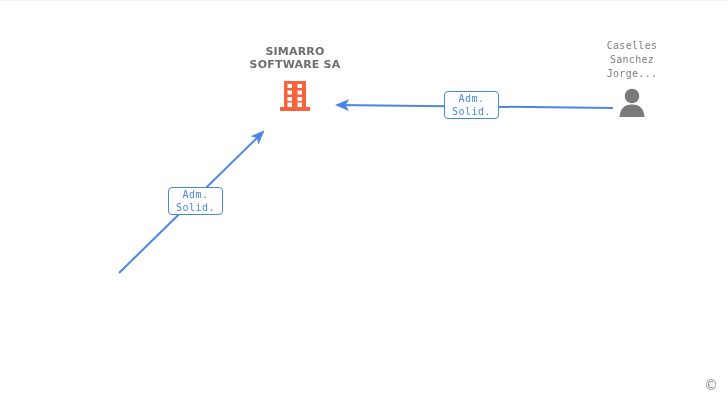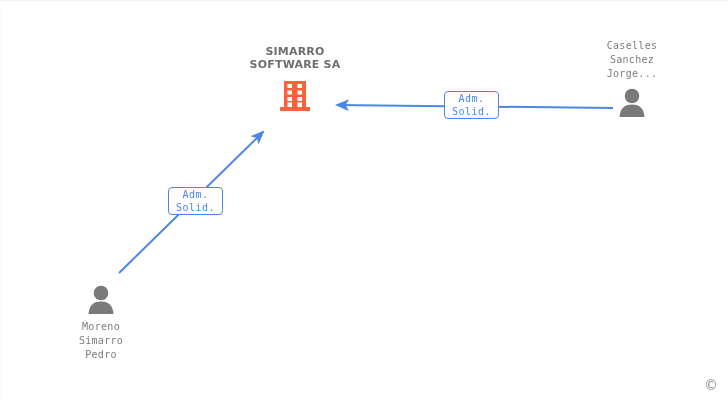--- a/index.html
+++ b/index.html
@@ -150,29 +150,20 @@
   <div class="person-node right">
     <div class="person-name">Caselles
 Sanchez
 Jorge...</div>
     <svg class="person-icon" width="32" height="30" viewBox="0 0 32 30">
       <circle cx="16" cy="9" r="7.3" fill="#7a7a7a"></circle>
       <path d="M16,17.5 C24,17.5 28,22 28.5,30 L3.5,30 C4,22 8,17.5 16,17.5 Z" fill="#7a7a7a"></path>
     </svg>
   </div>
 
-  <div class="person-node bottom-left">
-    <svg class="person-icon" width="32" height="30" viewBox="0 0 32 30">
-      <circle cx="16" cy="9" r="7.3" fill="#7a7a7a"></circle>
-      <path d="M16,17.5 C24,17.5 28,22 28.5,30 L3.5,30 C4,22 8,17.5 16,17.5 Z" fill="#7a7a7a"></path>
-    </svg>
-    <div class="person-name">Moreno
-Simarro
-Pedro</div>
-  </div>
 
   <div class="rel-label rel-right">Adm.
 Solid.</div>
 
   <div class="rel-label rel-left">Adm.
 Solid.</div>
 
   <div class="watermark">
     <span class="wm-c">©</span>
   </div>

